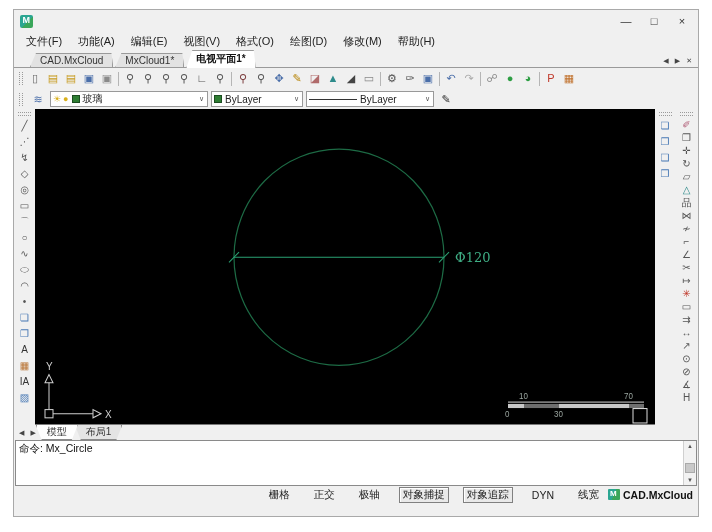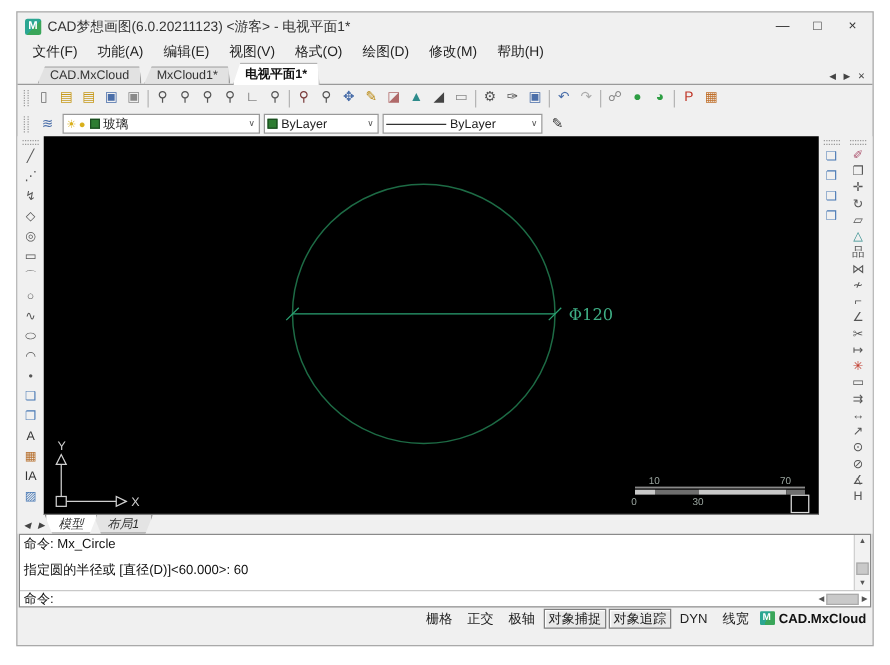--- a/index.html
+++ b/index.html
@@ -60,21 +60,21 @@
   .hgrip { width:13px; height:4px; border-top:1px dotted #9a9a9a; border-bottom:1px dotted #9a9a9a; margin:3px 0 2px; flex:0 0 auto;}
   .rbtn { width:18px; height:16px; display:flex; align-items:center; justify-content:center;
           font-size:10px; line-height:1; color:#555; flex:0 0 auto; }
   .rail-mod .rbtn { height:13px; }
   .rail-clip .rbtn { color:#4a7ab5; }
   .canvas { flex:1 1 auto; background:#000; position:relative; border-bottom:1px solid #7a7a7a; }
   .canvas svg { position:absolute; inset:0; width:100%; height:100%; }
 
   
   .sheetbar { height:15px; display:flex; align-items:center; font-size:10px; padding-left:2px;
-              background:#f0f0f0; flex:0 0 auto;font-style:italic; }
+              background:#f0f0f0; flex:0 0 auto; }
   .snav { font-size:7px; color:#444; padding:0 3px; }
   .sheettab { padding:0 10px; border:1px solid #8a8a8a; border-top:none; background:#e4e4e4; margin-left:-3px;
               clip-path:polygon(0 0, 100% 0, calc(100% - 6px) 100%, 6px 100%); color:#333; }
   .sheettab.active { background:#ffffff; z-index:2; }
 
   
   .cmdpanel { margin:0 1px; flex:0 0 auto; background:#fff; border:1px solid #8a8a8a; }
   .cmd-hist { height:44px; position:relative; padding:2px 16px 0 3px; font-size:10.5px; line-height:10.5px;
               color:#111; overflow:hidden; }
   .cmd-line { min-height:10.5px; white-space:nowrap; }
@@ -84,37 +84,36 @@
   .vscroll .vtrack { flex:1; width:100%; position:relative; }
   .vscroll .vthumb { position:absolute; left:1px; right:1px; bottom:2px; height:10px; background:#c9c9c9; border:1px solid #aaa; }
   .cmd-input { height:13px; border-top:1px solid #c9c9c9; display:flex; align-items:center;
                font-size:10.5px; padding:0 2px 0 3px; color:#111; }
   .hscroll { margin-left:auto; display:flex; align-items:center; gap:2px; font-size:6px; color:#555; }
   .hthumb { width:26px; height:9px; background:#c9c9c9; border:1px solid #aaa; }
 
   
   .statusbar { height:17px; display:flex; align-items:center; font-size:10.5px; padding:0 5px; gap:4px; flex:0 0 auto; }
   .coords { white-space:nowrap; color:#222; }
-  .toggles { margin-left:auto; display:flex; align-items:center; gap:2px; }
+  .toggles { margin-left:auto; display:flex; align-items:center; gap:14px; }
   .toggle { padding:0 5px; white-space:nowrap; color:#222; }
   .toggle.boxed { border:1px solid #808080; background:#e9e9e9; box-shadow:inset 1px 1px 0 #ffffff; padding:0 3px; }
   .feedback { color:#2fa48e; white-space:nowrap; margin:0 4px; }
   .brand { display:flex; align-items:center; gap:3px; font-weight:bold; color:#111; white-space:nowrap; }
   .brandicon { width:12px; height:11px; background:linear-gradient(115deg,#2ba692 0%,#2ba692 50%,#3aa65a 50%); border-radius:1px; position:relative;}
   .brandicon::after{ content:"M"; position:absolute; left:2px; top:0px; font-size:8px; color:#fff; font-weight:bold;}
   .bottomstrip { flex:0 0 auto; height:13px; }
 </style>
 </head>
 <body>
 
 <div class="window">
 
   <div class="titlebar">
     <span class="appicon"></span>
-    <span class="title-text">CAD梦想画图(6.0.20211123) &lt;游客&gt; - 电视平面1*</span>
     <span class="wctrls">
       <span class="wctrl">—</span>
       <span class="wctrl">□</span>
       <span class="wctrl">×</span>
     </span>
   </div>
 
   <div class="menubar">
 
   <span class="menu-item">文件(F)</span>
@@ -328,38 +327,29 @@
         <span class="sheettab">布局1</span>
       </span>
   </div>
 
   <div class="cmdpanel">
     <div class="cmd-hist">
       <div>
 
       <div class="cmd-line">命令: Mx_Circle</div>
           <div class="cmd-line"></div>
-          <div class="cmd-line">指定圆的半径或 [直径(D)]&lt;60.000&gt;: 60</div>
         </div>
       <div class="vscroll">
         <span class="varrow">▲</span>
         <span class="vtrack">
             <span class="vthumb"></span>
           </span>
         <span class="varrow">▼</span>
       </div>
     </div>
-    <div class="cmd-input">
-      <span>命令:</span>
-      <span class="hscroll">
-        <span>◀</span>
-        <span class="hthumb"></span>
-        <span>▶</span>
-      </span>
-    </div>
   </div>
 
   <div class="statusbar">
     <span class="toggles">
 
     <span class="toggle">栅格</span>
         <span class="toggle">正交</span>
         <span class="toggle">极轴</span>
         <span class="toggle boxed">对象捕捉</span>
         <span class="toggle boxed">对象追踪</span>

